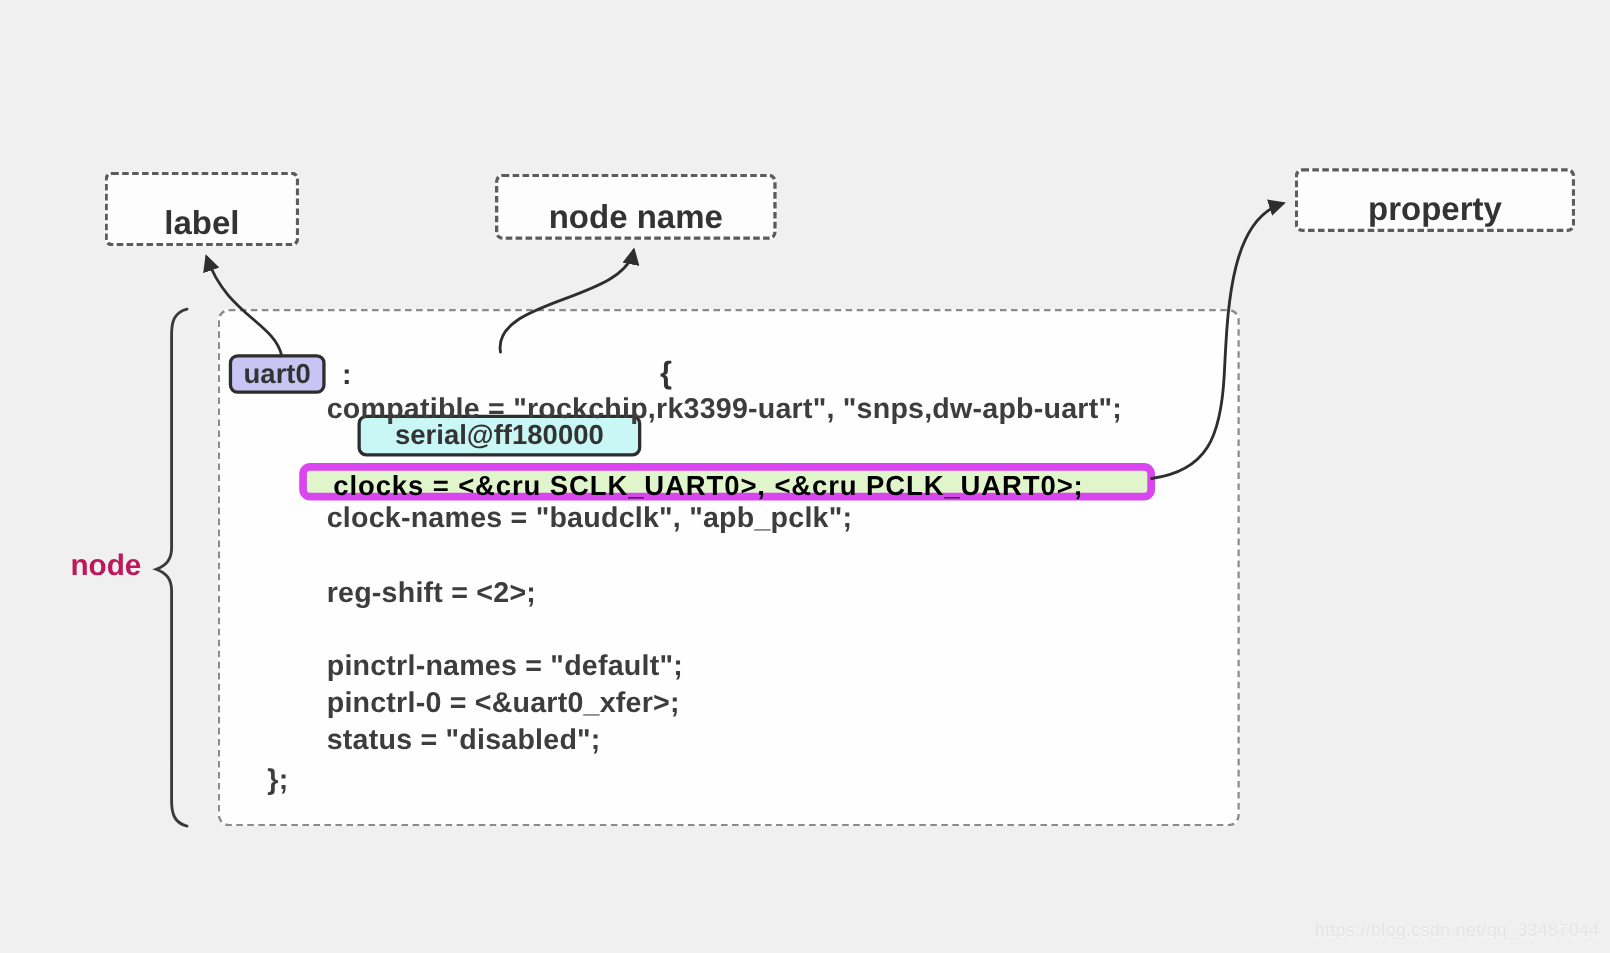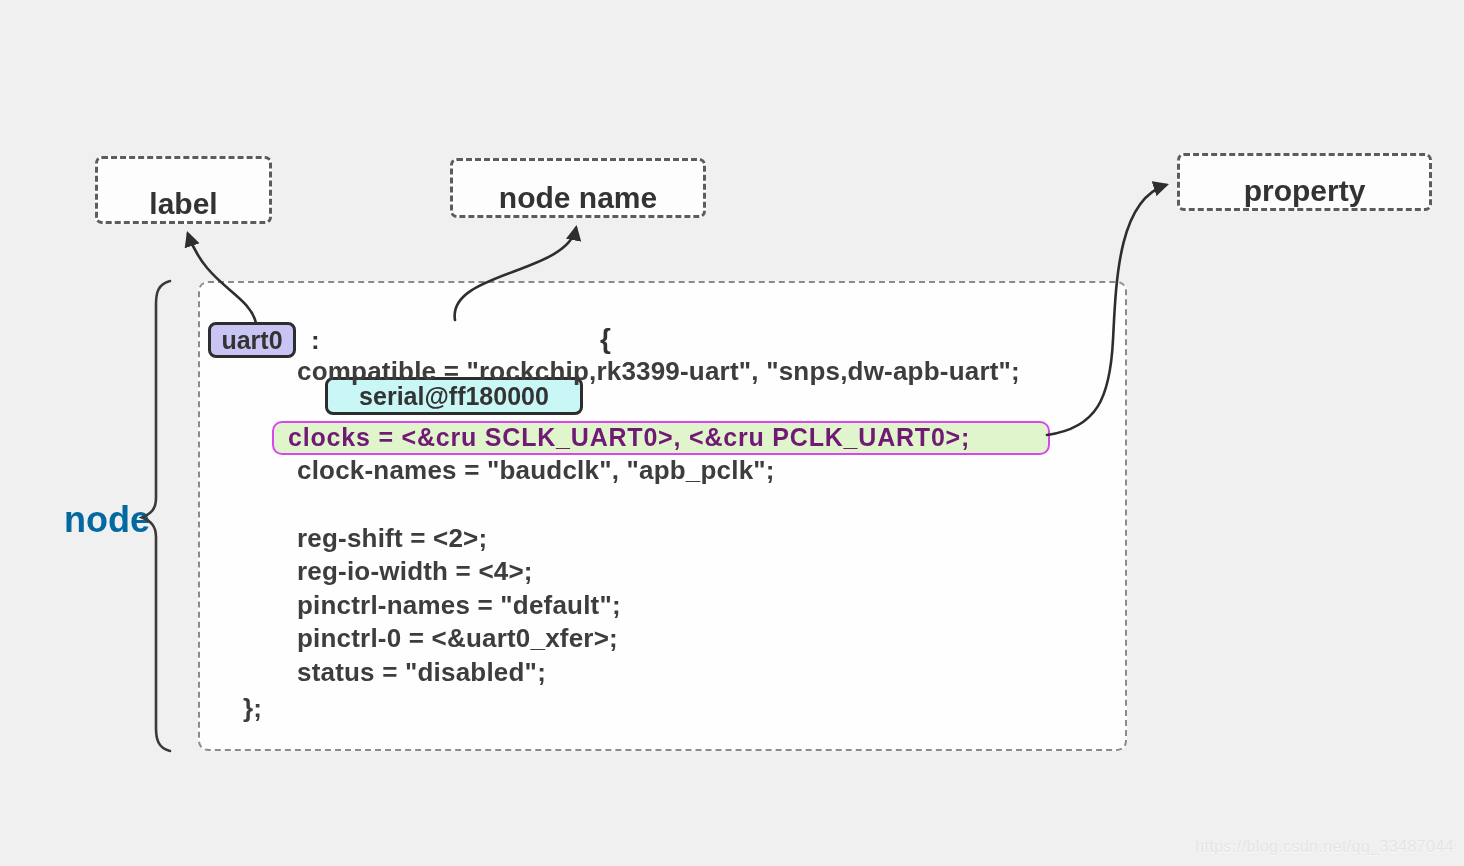--- a/index.html
+++ b/index.html
@@ -44,23 +44,23 @@
     border: 2px dashed #8b8b8b;
     border-radius: 10px;
     box-sizing: border-box;
     z-index: 1;
   }
 
   
   .node-word {
     position: absolute;
     left: 64px; top: 499px;
-    font-size: 36px;
-    font-weight: 700;
-    color: #0369a1;
+    font-size: 27px;
+    font-weight: 700;
+    color: #be185d;
     z-index: 2;
   }
 
   
   .chip {
     position: absolute;
     border: 3px solid #2d2d2d;
     border-radius: 8px;
     box-sizing: border-box;
     display: flex;
@@ -103,28 +103,28 @@
   .l-pinctrl-0     { top: 621px; text-align: center; }
   .l-status        { top: 655px; }
   .l-close-brace   { top: 691px; left: 243px; }
 
   
   .chip-clocks {
     position: absolute;
     left: 272px; top: 421px;
     width: 778px; height: 34px;
     box-sizing: border-box;
-    border: 2px solid #d946ef;
+    border: 7px solid #d946ef;
     border-radius: 10px;
-    padding-left: 14px;
+    padding-left: 24px;
     line-height: 28px;
     font-size: 25px;
     font-weight: 700;
     letter-spacing: 0.8px;
-    color: #701a75;
+    color: #000000;
     white-space: pre;
     z-index: 2;
   }
 
   
   .overlay {
     position: absolute;
     left: 0; top: 0;
     width: 1464px; height: 866px;
     z-index: 3;
@@ -180,21 +180,20 @@
   <div class="hdr-colon">:</div>
   <div class="chip chip-serial" style="background-color: rgb(201, 247, 246);">
     <span>serial@ff180000</span>
   </div>
   <div class="hdr-open-brace">{</div>
 
   <div class="code-line l-compatible">compatible = "rockchip,rk3399-uart", "snps,dw-apb-uart";</div>
   <div class="chip-clocks" style="background-color: rgb(225, 245, 204);">clocks = &lt;&amp;cru SCLK_UART0&gt;, &lt;&amp;cru PCLK_UART0&gt;;</div>
   <div class="code-line l-clock-names">clock-names = "baudclk", "apb_pclk";</div>
   <div class="code-line l-reg-shift">reg-shift = &lt;2&gt;;</div>
-  <div class="code-line l-reg-io-width">reg-io-width = &lt;4&gt;;</div>
   <div class="code-line l-pinctrl-names">pinctrl-names = "default";</div>
   <div class="code-line l-pinctrl-0">pinctrl-0 = &lt;&amp;uart0_xfer&gt;;</div>
   <div class="code-line l-status">status = "disabled";</div>
   <div class="code-line l-close-brace">};</div>
 
   <svg class="overlay" viewBox="0 0 1464 866" xmlns="http://www.w3.org/2000/svg">
     <defs>
       <marker id="arrowhead" viewBox="0 0 10 10" refX="8" refY="5" markerWidth="6" markerHeight="6" orient="auto-start-reverse">
         <path d="M 0 0 L 10 5 L 0 10 z" fill="#2e2e2e"></path>
       </marker>

